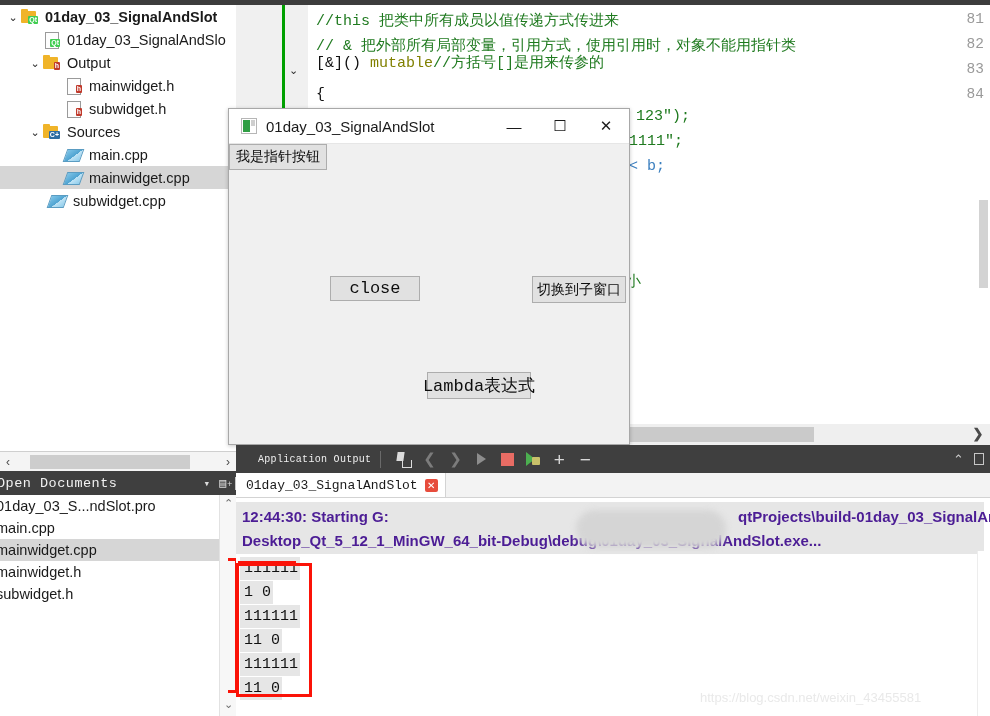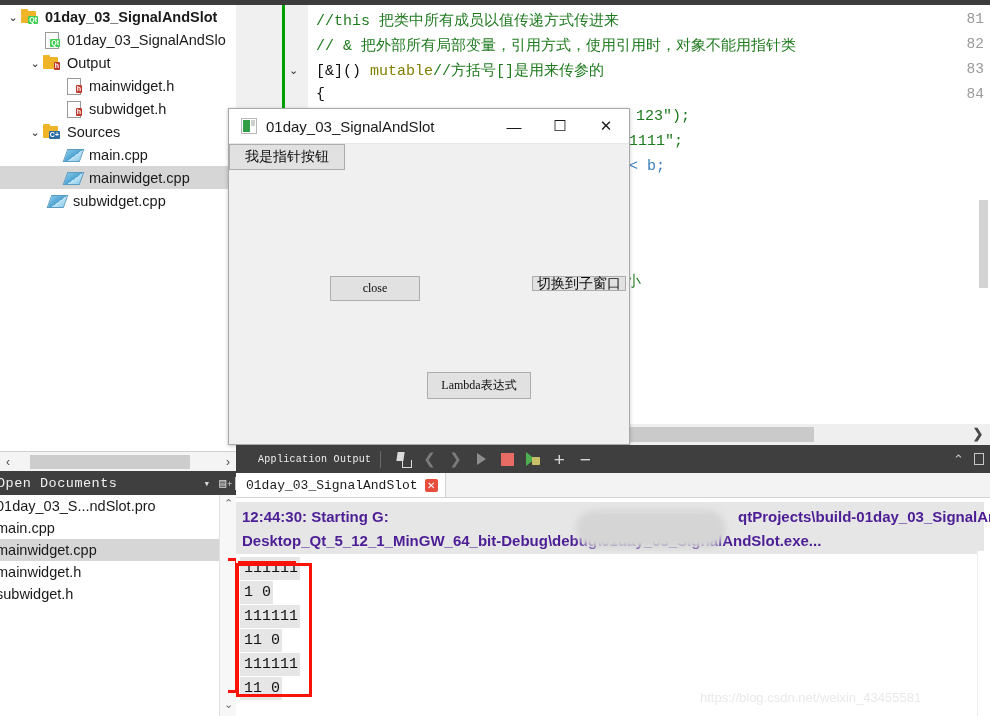--- a/index.html
+++ b/index.html
@@ -225,30 +225,30 @@
   .qt-ctrl {
     width: 46px; height: 35px; display: flex; align-items: center; justify-content: center;
     font-size: 15px; color: #1a1a1a;
   }
   .qt-body { position: relative; height: 300px; background: #f0f0f0; }
 
   .qt-btn {
     position: absolute;
     background: #e1e1e1;
     border: 1px solid #adadad;
-    font-family: Liberation Serif, serif;
-    font-size: 12px; color: #0d0d0d;
+    font-family: Liberation Mono, monospace;
+    font-size: 17px; color: #0d0d0d;
     display: flex; align-items: center; justify-content: center;
     white-space: nowrap;
   }
   .qt-btn.cn { font-family: "DejaVu Sans", sans-serif; font-size: 14px; }
 
-  #btn-pointer { left: 0px; top: 0px; width: 116px; height: 26px; }
+  #btn-pointer { left: 0px; top: 0px; width: 98px; height: 26px; }
   #btn-close   { left: 101px; top: 132px; width: 90px; height: 25px; }
-  #btn-switch  { left: 303px; top: 132px; width: 94px; height: 15px; }
+  #btn-switch  { left: 303px; top: 132px; width: 94px; height: 27px; }
   #btn-lambda  { left: 198px; top: 228px; width: 104px; height: 27px; }
 
   
   .appout {
     position: absolute; left: 236px; top: 445px; width: 754px; height: 271px;
     background: #ffffff;
   }
   .appout-hdr {
     height: 28px; background: #3f3f3f; display: flex; align-items: center;
     color: #f0f0f0;
@@ -468,21 +468,21 @@
     <div class="gutter"></div>
     <div class="gutter-bar"></div>
     <div class="gutter-fold"></div>
     <div id="editor-lines">
         <div class="ln" style="top: 6px;">81</div>
         <div class="code-line" style="top: 6px;"><span class="c-comment">//this 把类中所有成员以值传递方式传进来</span></div>
         <div class="ln" style="top: 31px;">82</div>
         <div class="code-line" style="top: 31px;"><span class="c-comment">// &amp; 把外部所有局部变量，引用方式，使用引用时，对象不能用指针类</span></div>
         <div class="ln" style="top: 56px;">83</div>
         <div class="fold-mark" style="top: 59px;">⌄</div>
-        <div class="code-line" style="top: 56px;"><span class="c-plain">[&amp;]() </span><span class="c-key">mutable</span><span class="c-comment">//方括号[]是用来传参的</span></div>
+        <div class="code-line" style="top: 48px;"><span class="c-plain">[&amp;]() </span><span class="c-key">mutable</span><span class="c-comment">//方括号[]是用来传参的</span></div>
         <div class="ln" style="top: 81px;">84</div>
         <div class="code-line" style="top: 81px;"><span class="c-plain">{</span></div>
       </div>
     <div id="editor-frags">
         <div class="code-line c-str" style="left: 400px; top: 103px;">123");</div>
         <div class="code-line c-str" style="left: 393px; top: 128px;">1111";</div>
         <div class="code-line c-op" style="left: 393px; top: 153px;">&lt; b;</div>
         <div class="code-line c-comment" style="left: 390px; top: 267px;">小</div>
       </div>
     <div class="ed-vthumb"></div>

